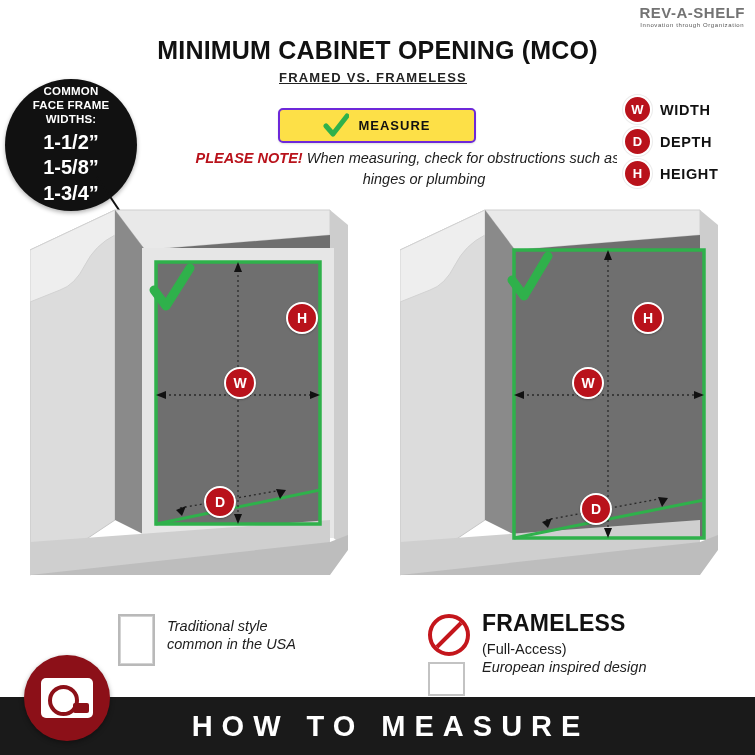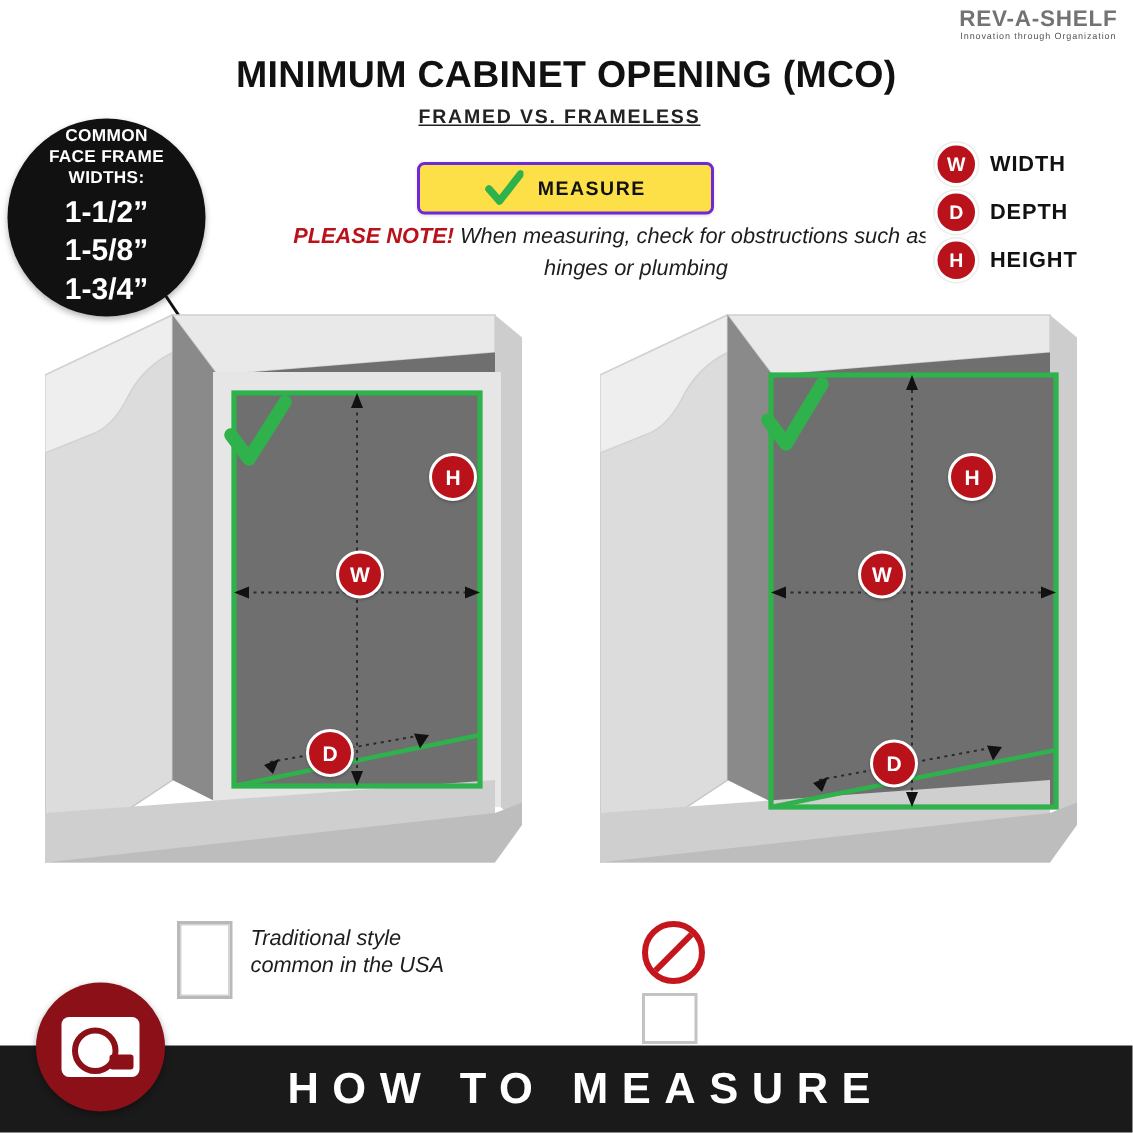--- a/index.html
+++ b/index.html
@@ -300,20 +300,27 @@
           <div>Traditional style</div>
           <div>common in the USA</div>
         </div>
       </div>
     </div>
   </div>
 
   <div class="cap cap-right">
     <div class="cap-inner">
       <div class="cap-icon no-entry"></div>
+      <div>
+        <div class="cap-title">FRAMELESS</div>
+        <div class="cap-sub">
+          <div class="plain">(Full-Access)</div>
+          <div>European inspired design</div>
+        </div>
+      </div>
     </div>
   </div>
 
   <div style="position:absolute;left:428px;top:662px;width:33px;height:30px;background:#fff;border:2px solid #c3c3c3;"></div>
 
   <div class="footer">
     <div class="footer-text">HOW TO MEASURE</div>
   </div>
   <div class="tape-circle">
     <div class="tape-icon"></div>

